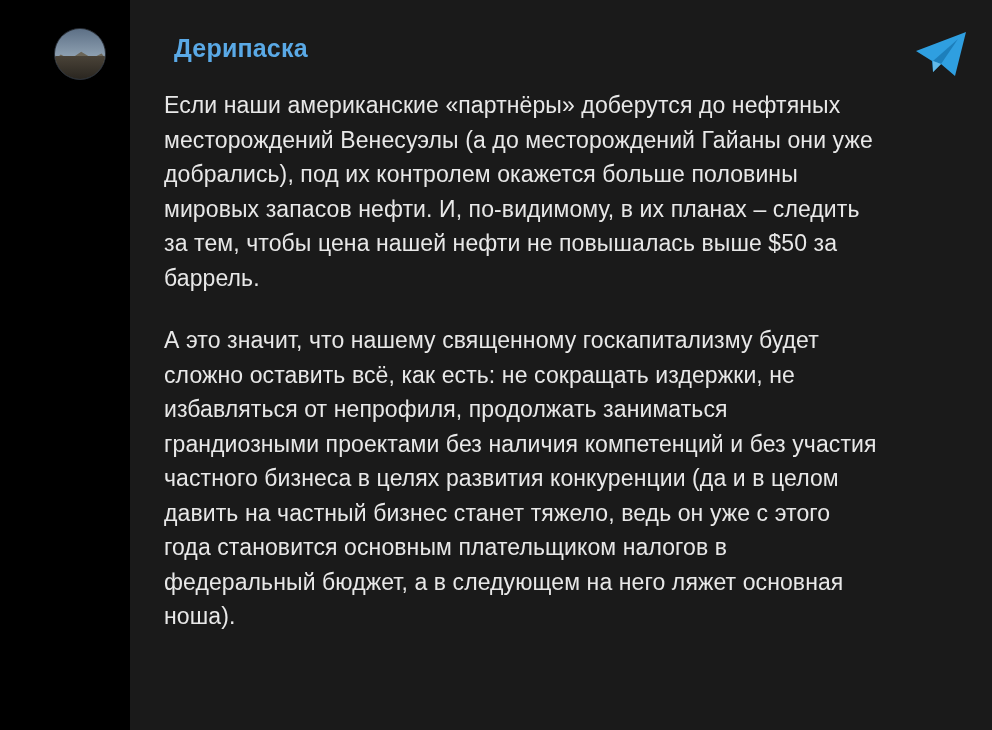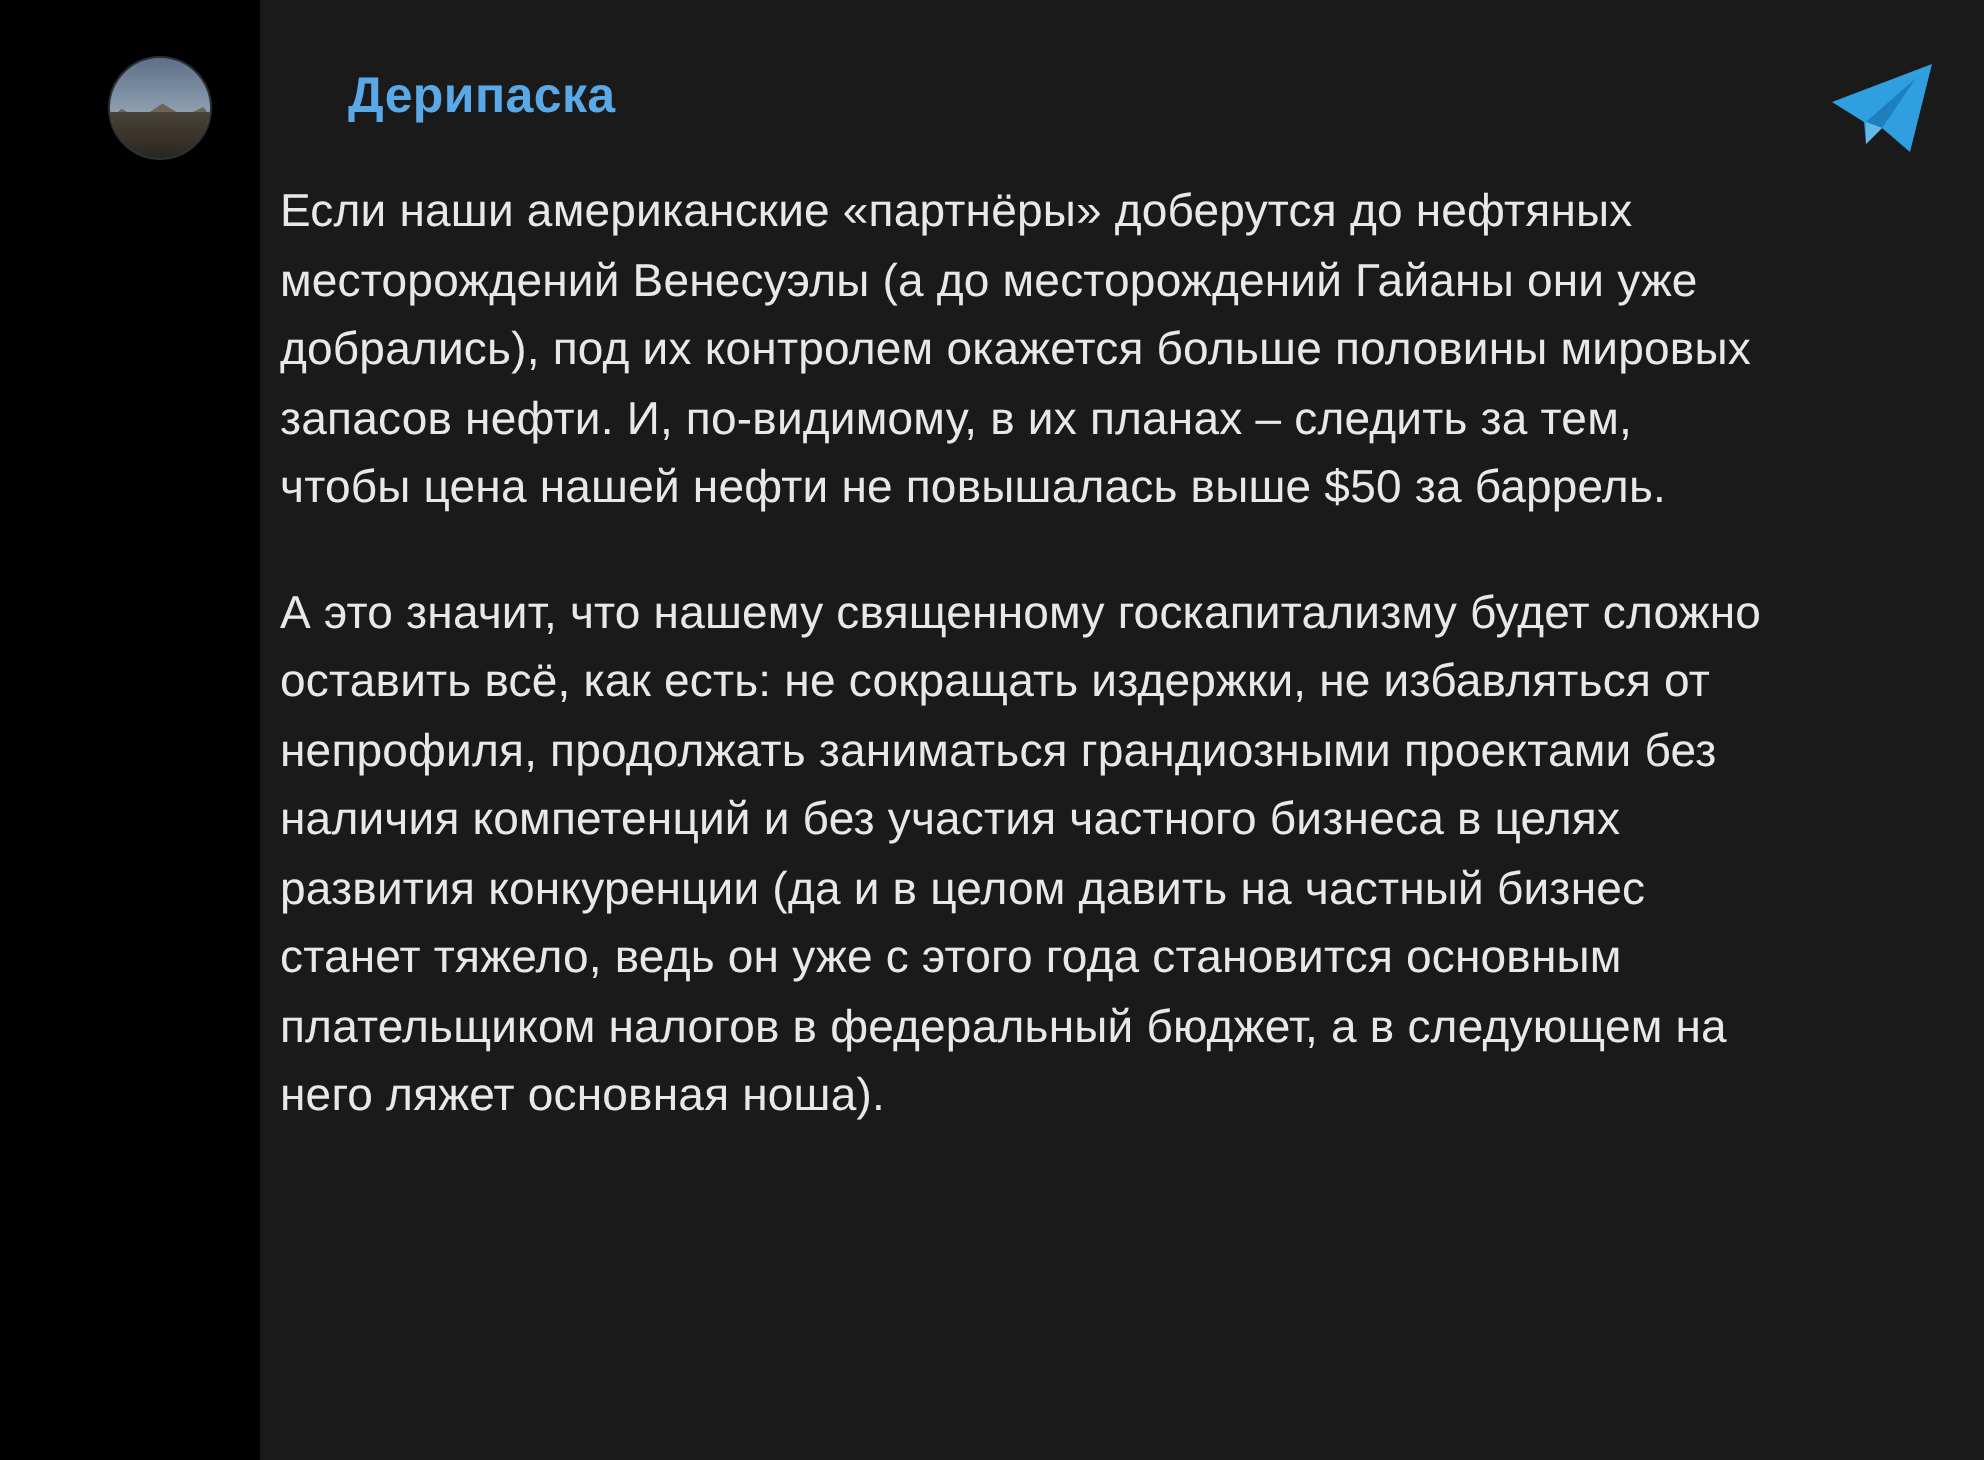--- a/index.html
+++ b/index.html
@@ -100,21 +100,21 @@
     left: 22px;
     top: 0;
     color: #5aa9e6;
     font-size: 25px;
     font-weight: bold;
     letter-spacing: 0.2px;
   }
 
   .body-text {
     position: absolute;
-    left: 140px;
+    left: 164px;
     top: 88px;
     right: 110px;
     color: #e8e8e8;
     font-size: 23px;
     line-height: 34.5px;
     letter-spacing: 0.1px;
   }
 
   .body-text p {
     margin: 0;

